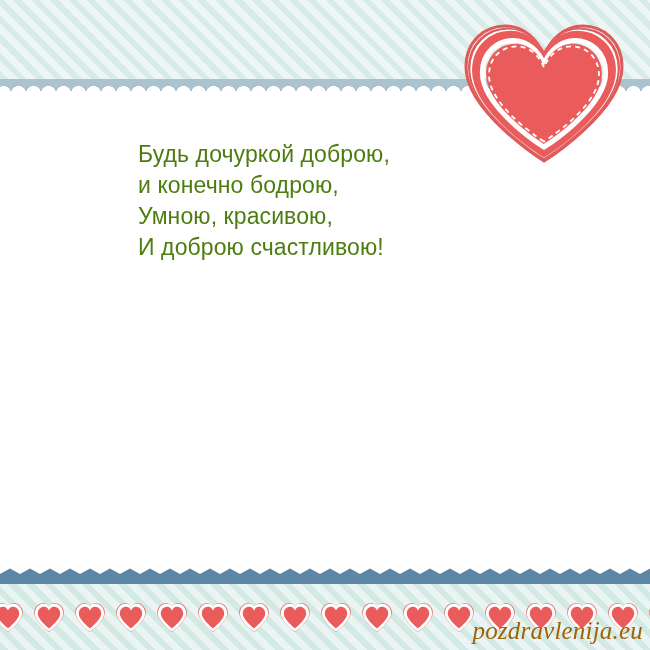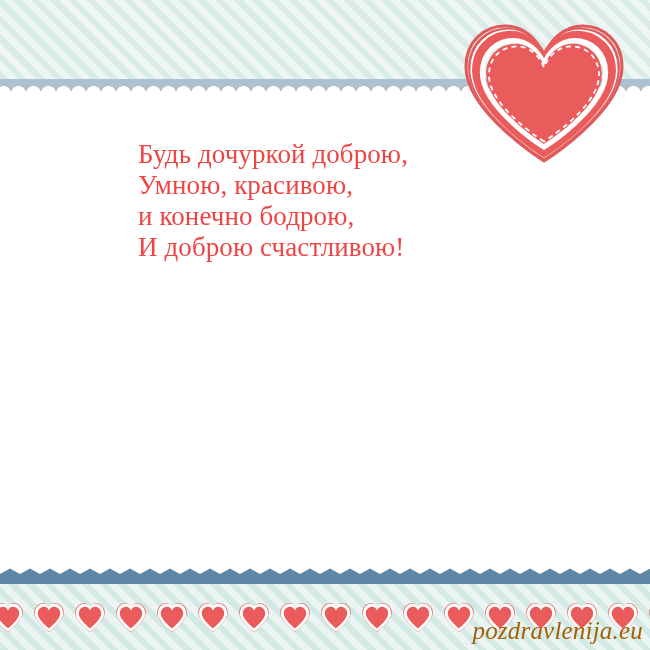--- a/index.html
+++ b/index.html
@@ -72,23 +72,23 @@
   .big-heart svg { display: block; width: 100%; height: 100%; }
 
   
   .greeting {
     position: absolute;
     left: 138px;
     top: 139px;
     width: 420px;
   }
   .greeting .line {
-    color: #ef4444;
-    font-family: Liberation Serif, serif;
-    font-size: 27px;
+    color: #4d7c0f;
+    font-family: Liberation Sans, sans-serif;
+    font-size: 23px;
     line-height: 31px;
     white-space: pre;
     letter-spacing: 0.1px;
   }
 
   
   .bot-zigzag {
     position: absolute;
     left: 0;
     top: 565px;
@@ -210,22 +210,22 @@
       </g>
 
       <g transform="translate(84,75) scale(0.705) translate(-84,-75)">
         <use href="#hpath" fill="none" stroke="#ffffff" stroke-width="2.6" stroke-dasharray="7 6"></use>
       </g>
     </svg>
   </div>
 
   <div class="greeting">
     <div class="line">Будь дочуркой доброю,</div>
+    <div class="line">и конечно бодрою,</div>
     <div class="line">Умною, красивою,</div>
-    <div class="line">и конечно бодрою,</div>
     <div class="line">И доброю счастливою!</div>
   </div>
 
   <div class="bot-zigzag"></div>
   <div class="bot-stripes"></div>
   <div class="heart-row" id="heart-row">
       <div class="mini-heart" style="left: -8px;">
         <svg viewBox="0 0 32 31" xmlns="http://www.w3.org/2000/svg">
           <defs>
             <path id="mh" d="M16 29 C16 29,2 18.5,2 10.5 C2 5.2,6 2,10 2 C13.2 2,15.2 4.6,16 7 C16.8 4.6,18.8 2,22 2 C26 2,30 5.2,30 10.5 C30 18.5,16 29,16 29 Z"></path>

